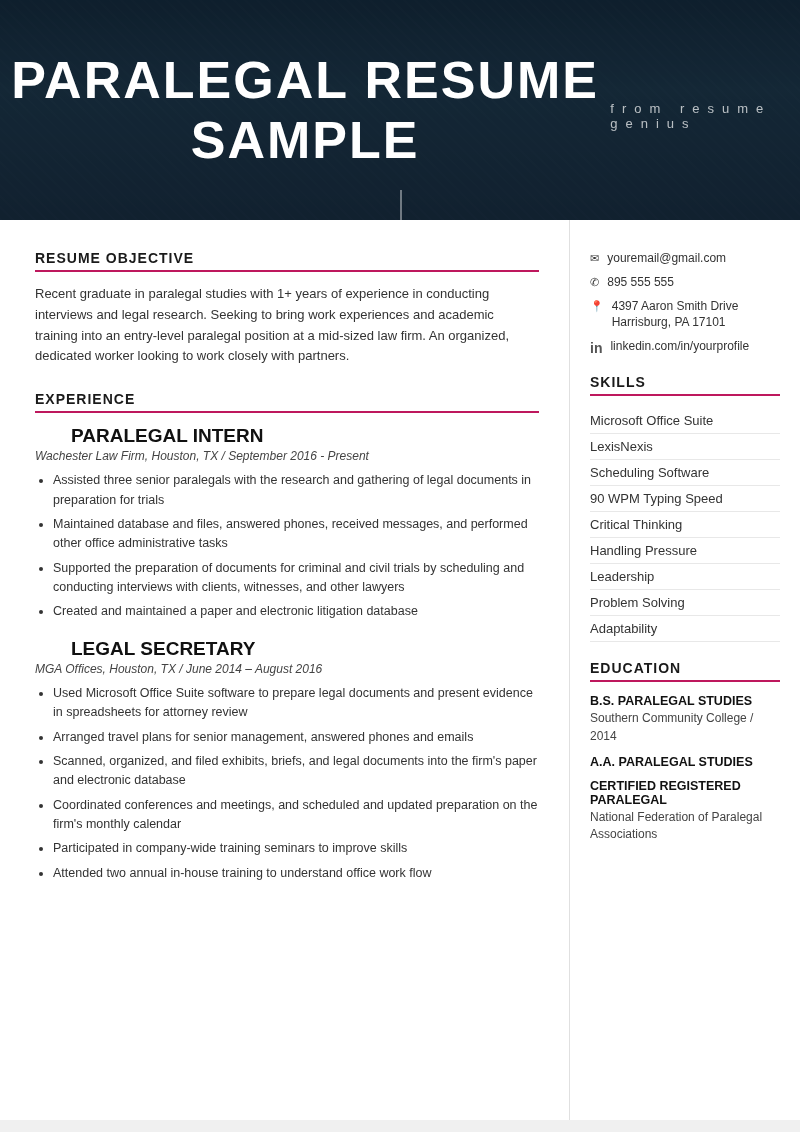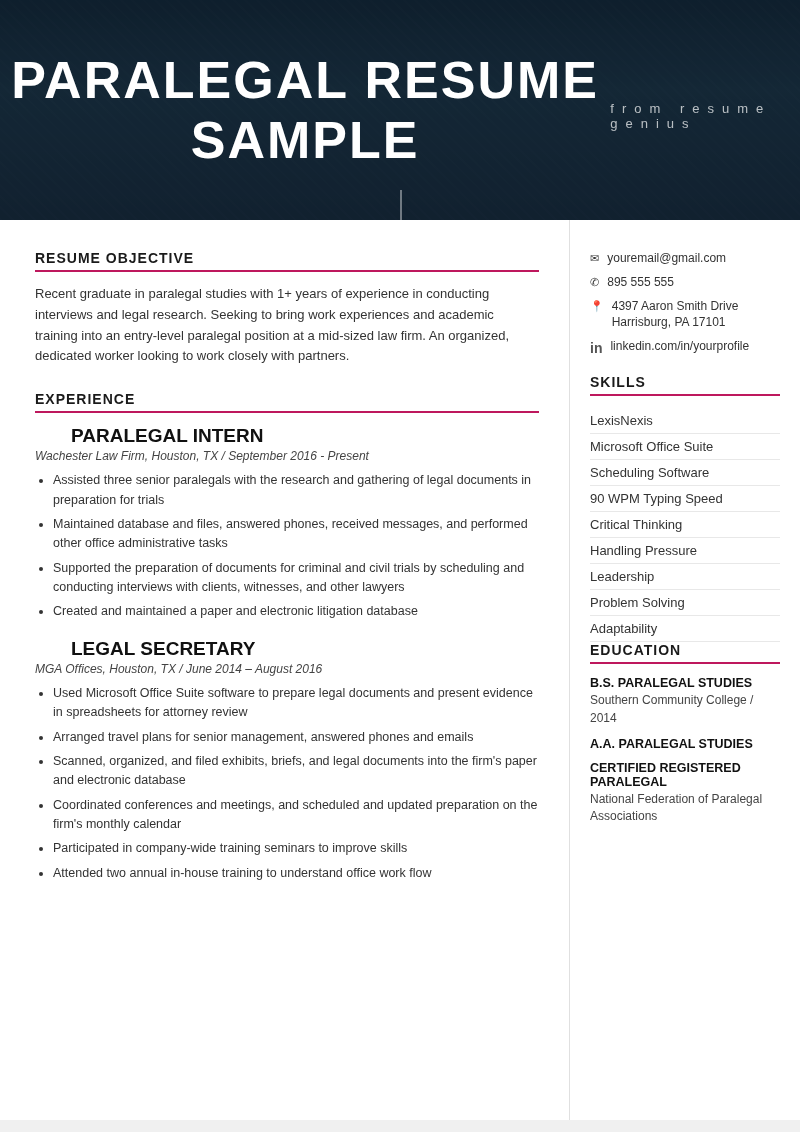--- a/index.html
+++ b/index.html
@@ -134,21 +134,21 @@
     
     .skills-section { margin-top: 18px; }
     .skill-item {
       font-size: 13px;
       color: #333;
       padding: 5px 0;
       border-bottom: 1px solid #e8e8e8;
     }
 
     
-    .education-section { }
+    .education-section { margin-top: 18px; }
     .edu-degree {
       font-size: 12.5px;
       font-weight: bold;
       text-transform: uppercase;
       color: #111;
       margin-top: 10px;
       margin-bottom: 2px;
     }
     .edu-school {
       font-size: 12px;
@@ -244,22 +244,22 @@
         </span>
       </div>
       <div class="contact-item">
         <span style="font-size:14px; font-weight:bold; margin-top:2px; color:#555;">in</span>
         <span class="contact-text">linkedin.com/in/yourprofile</span>
       </div>
     </div>
 
     <div class="skills-section">
       <div class="section-heading">SKILLS</div>
+      <div class="skill-item">Microsoft Office Suite</div>
       <div class="skill-item">LexisNexis</div>
-      <div class="skill-item">Microsoft Office Suite</div>
       <div class="skill-item">Scheduling Software</div>
       <div class="skill-item">90 WPM Typing Speed</div>
       <div class="skill-item">Critical Thinking</div>
       <div class="skill-item">Handling Pressure</div>
       <div class="skill-item">Leadership</div>
       <div class="skill-item">Problem Solving</div>
       <div class="skill-item">Adaptability</div>
     </div>
 
     <div class="education-section">

